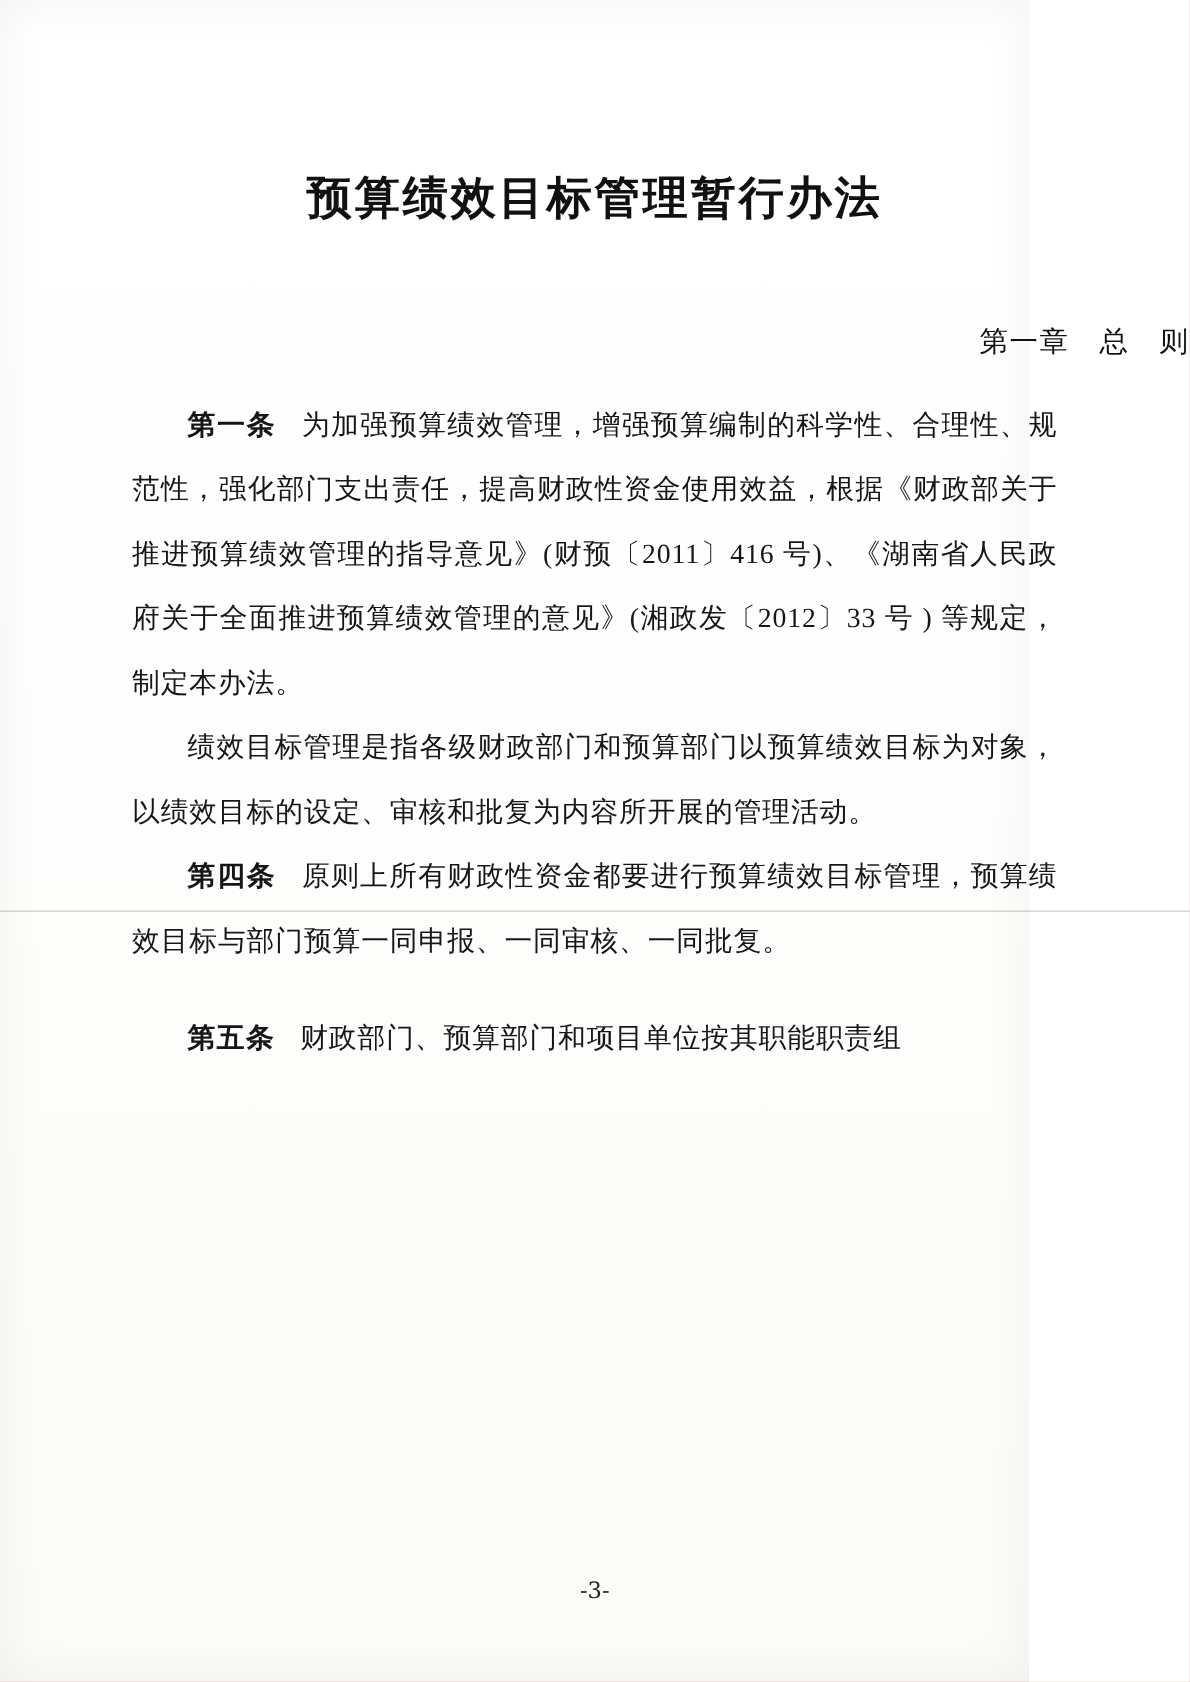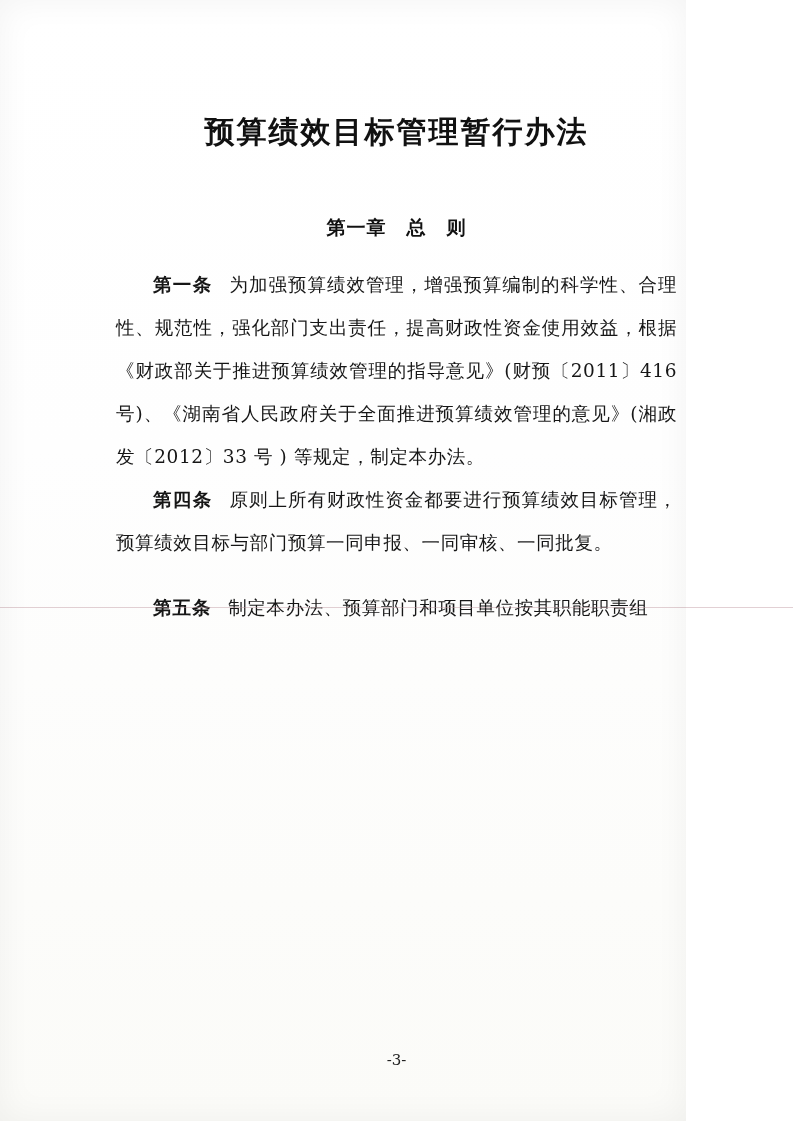--- a/index.html
+++ b/index.html
@@ -39,32 +39,33 @@
   .doc-title {
     text-align: center;
     font-size: 30px;
     font-weight: bold;
     letter-spacing: 2px;
     margin-top: 112px;
     font-family: "DejaVu Serif", "Liberation Serif", serif;
     color: #111;
   }
   .chapter-heading {
-    text-align: center;
+    text-align: right;
     font-size: 19px;
-    font-weight: bold;
+    font-weight: normal;
     margin-top: 62px;
     letter-spacing: 1px;
     color: #111;
   }
   .chapter-heading.second {
     margin-top: 30px;
   }
   .body-block {
-    margin: 0 116px;
+    margin: 0 88px;
+    font-family: Liberation Serif, serif;
   }
   p.para {
     font-size: 18.5px;
     line-height: 43px;
     text-align: justify;
     text-justify: inter-ideograph;
     margin: 0;
     text-indent: 2em;
     color: #161616;
     letter-spacing: 0.6px;
@@ -119,30 +120,33 @@
     <div class="chapter-heading">第一章　总　则</div>
 
     <div class="body-block">
 
       <p class="para">
         <span class="art-label">第一条</span><span class="sp"></span><span>为加强预算绩效管理，增强预算编制的科学性、合理性、规范性，强化部门支出责任，提高财政性资金使用效益，根据《财政部关于推进预算绩效管理的指导意见》(财预〔2011〕416 号)、《湖南省人民政府关于全面推进预算绩效管理的意见》(湘政发〔2012〕33 号 ) 等规定，制定本办法。</span>
       </p>
 
 
 
+      <p class="para">
+        <span>绩效目标管理是指各级财政部门和预算部门以预算绩效目标为对象，以绩效目标的设定、审核和批复为内容所开展的管理活动。</span>
+      </p>
 
       <p class="para">
         <span class="art-label">第四条</span><span class="sp"></span><span>原则上所有财政性资金都要进行预算绩效目标管理，预算绩效目标与部门预算一同申报、一同审核、一同批复。</span>
       </p>
     </div>
 
 
     <div class="body-block">
       <p class="para">
-        <span class="art-label">第五条</span><span class="sp"></span><span>制定本办法、预算部门和项目单位按其职能职责组</span>
+        <span class="art-label">第五条</span><span class="sp"></span><span>财政部门、预算部门和项目单位按其职能职责组</span>
       </p>
     </div>
 
   </div>
 
   <div class="scan-line"></div>
 
   <div class="page-number">-3-</div>
 
   <div class="edge-shadow"></div>

